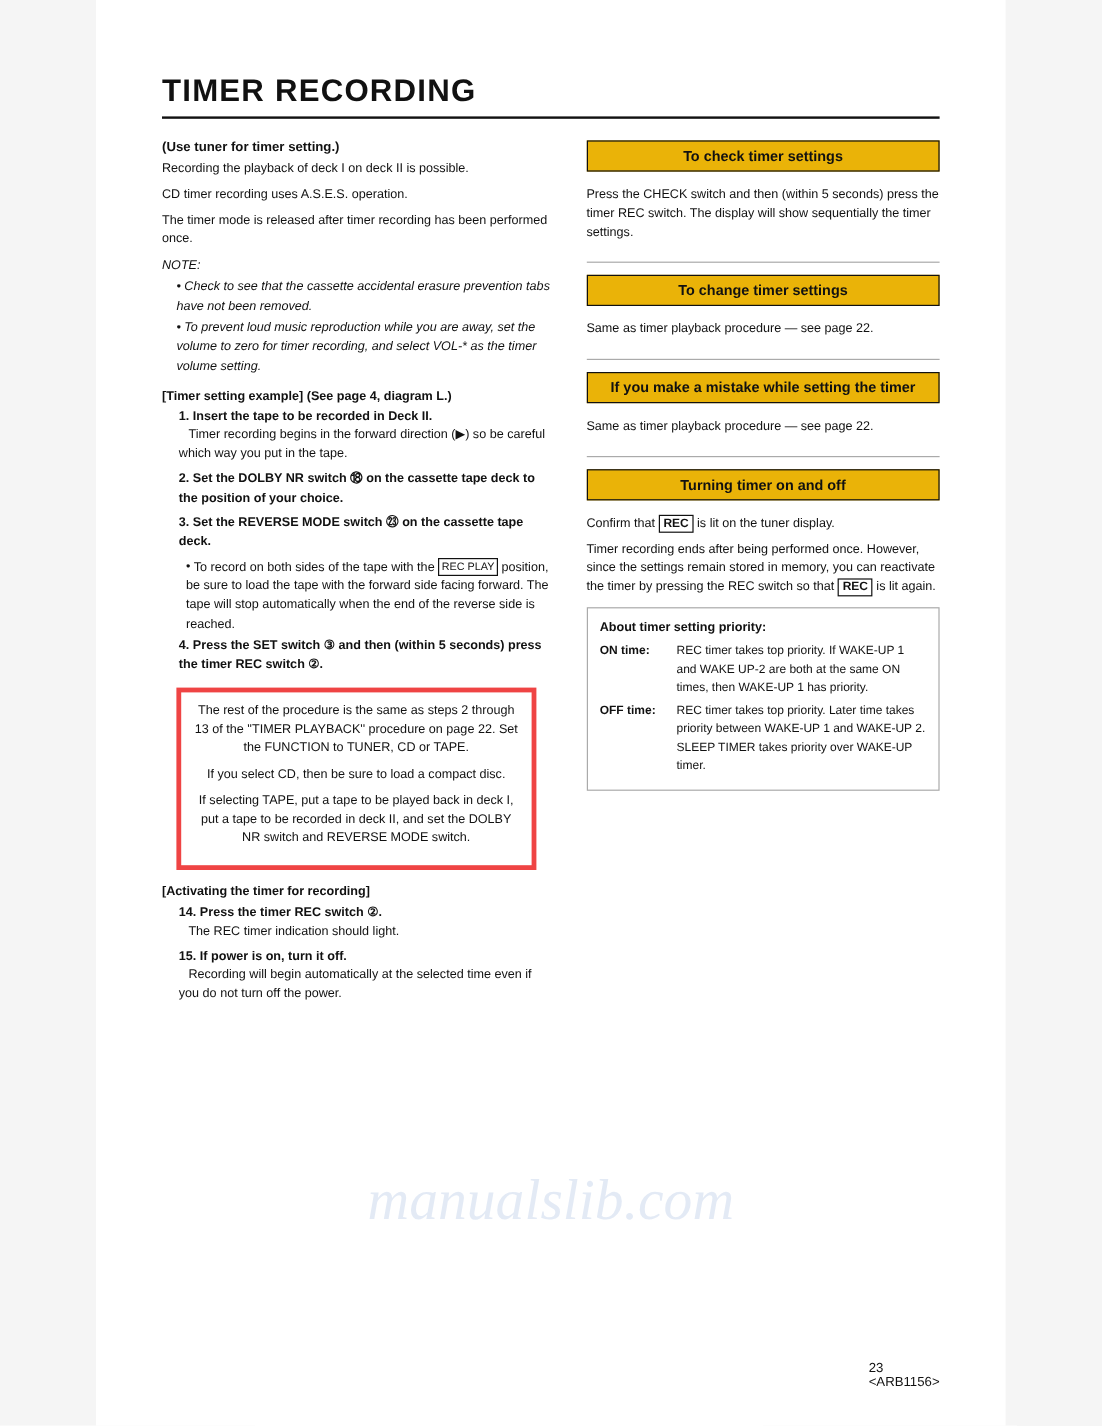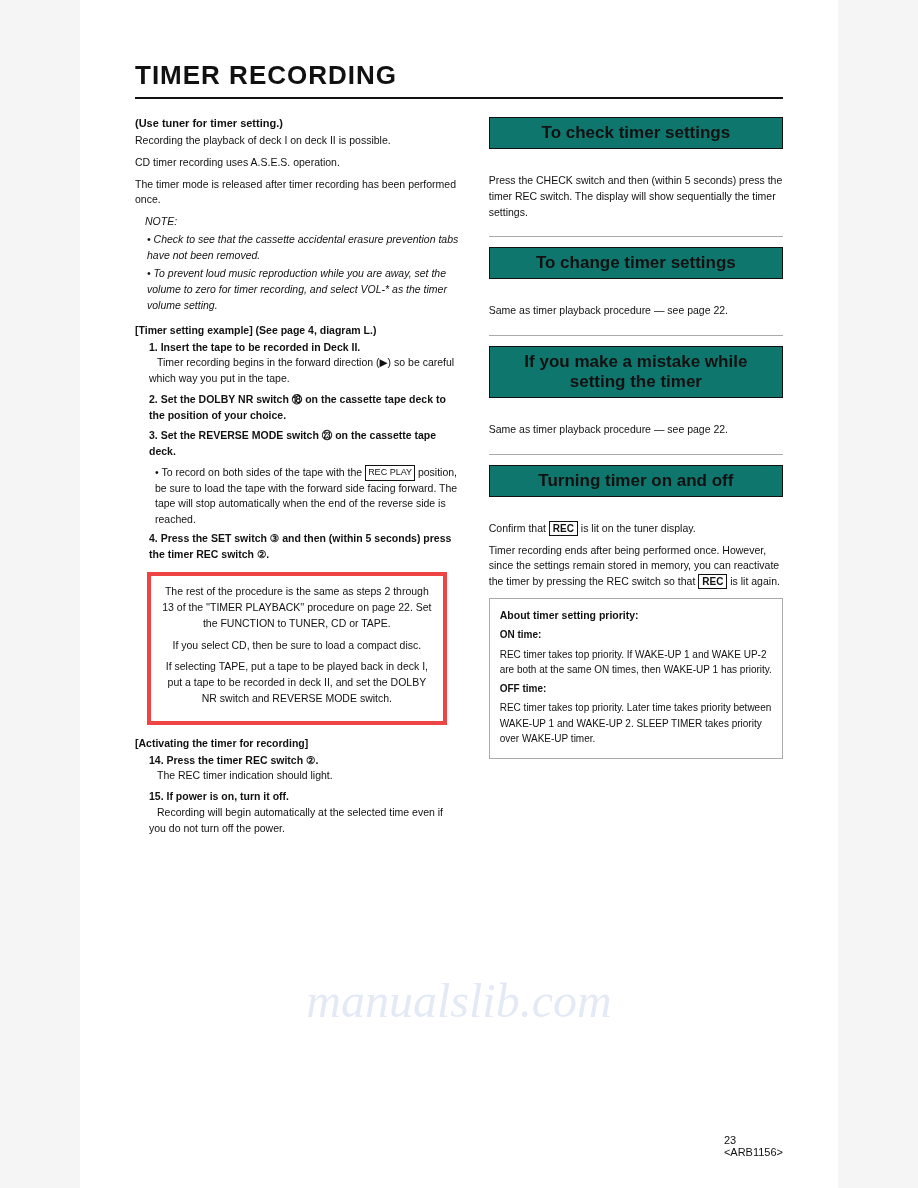--- a/index.html
+++ b/index.html
@@ -45,21 +45,20 @@
     }
     p {
       font-size: 10.5px;
       line-height: 1.5;
       margin-bottom: 6px;
     }
     .note-italic {
       font-style: italic;
       font-size: 10.5px;
       margin-bottom: 2px;
-      margin-left: 10px;
     }
     .note-bullet {
       font-size: 10.5px;
       font-style: italic;
       line-height: 1.5;
       padding-left: 12px;
       margin-bottom: 3px;
     }
     .note-bullet::before {
       content: "• ";
@@ -101,25 +100,25 @@
     }
     .activating-section {
       font-weight: 700;
       font-size: 10.5px;
       margin-top: 12px;
       margin-bottom: 4px;
     }
     .box-header-full {
       border: 1.5px solid #111;
       padding: 5px 12px;
-      margin-bottom: 24px;
+      margin-bottom: 12px;
       display: block;
       font-weight: 700;
-      font-size: 17px;
-      background: #0f766e;
+      font-size: 12px;
+      background: #eab308;
       text-align: center;
     }
     .right-section {
       margin-bottom: 16px;
     }
     .right-rule {
       border: none;
       border-top: 1px solid #aaa;
       margin: 12px 0 10px 0;
     }
@@ -141,21 +140,20 @@
     .priority-box .priority-title {
       font-weight: 700;
       margin-bottom: 4px;
       font-size: 10.5px;
     }
     .priority-row {
       display: flex;
       gap: 4px;
       margin-bottom: 3px;
       font-size: 10px;
-      flex-direction: column;
     }
     .priority-label {
       font-weight: 700;
       min-width: 60px;
     }
     .page-footer {
       position: absolute;
       bottom: 30px;
       right: 55px;
       text-align: left;

